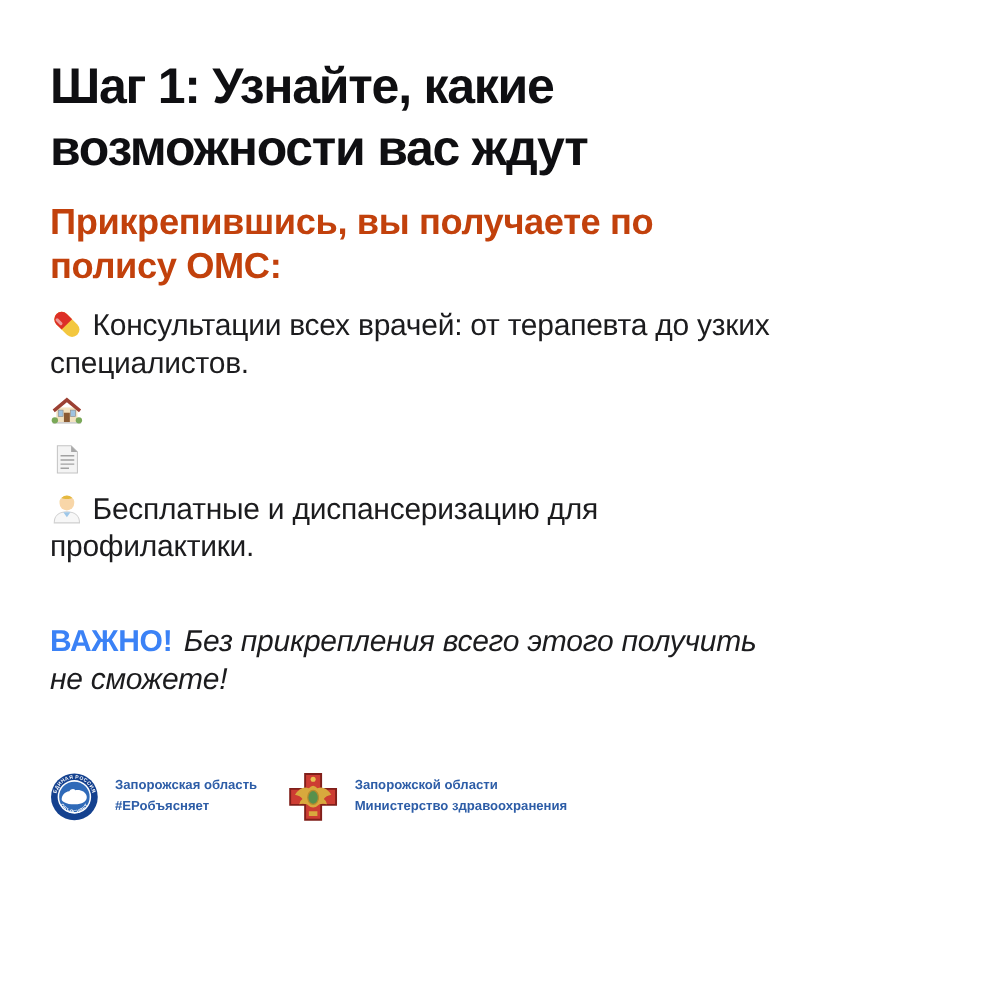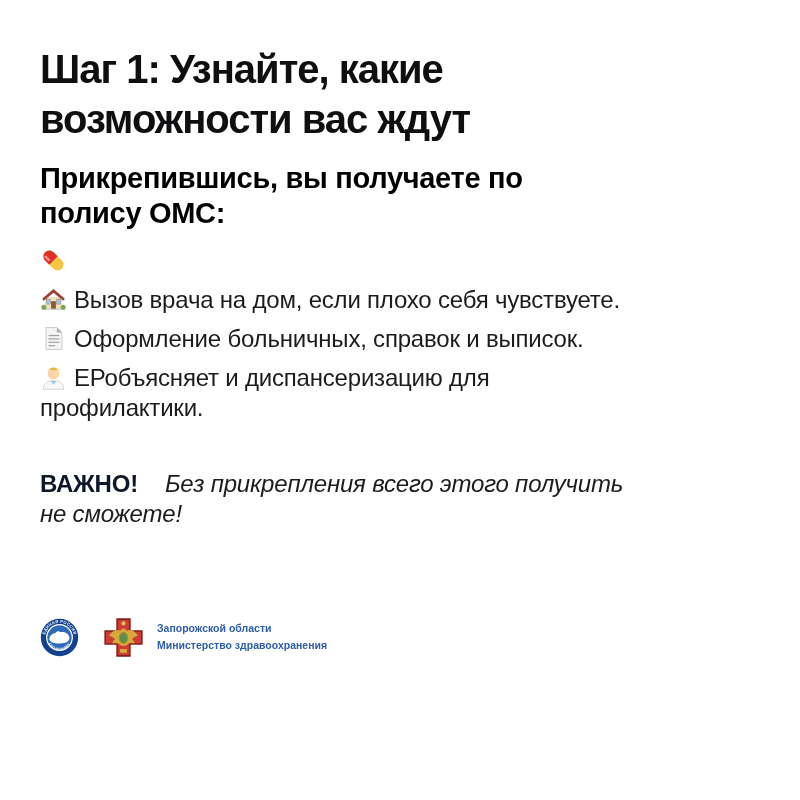--- a/index.html
+++ b/index.html
@@ -9,37 +9,37 @@
   .poster {
     position:relative; width:800px; height:676px;
     background:#ffffff; padding:44px 40px 0 40px; overflow:hidden;
   }
 
   .title {
     font-size:40px; font-weight:800; color:#0f0f12;
     line-height:1.25; letter-spacing:-1px; white-space:pre-line;
   }
   .subtitle {
-    margin-top:17px; font-size:29px; font-weight:800; color:#000000;
+    margin-top:17px; font-size:29px; font-weight:800; color:#c2410c;
     line-height:1.22; letter-spacing:-0.3px; white-space:pre-line;
   }
 
   .benefits { margin-top:14px; list-style:none; }
   .item {
     font-size:24px; color:#1c1c1e; line-height:1.25;
     margin-bottom:9px; letter-spacing:-0.2px; max-width:730px;
   }
   .item .txt { white-space:pre-line; }
   .icon { width:27px; height:27px; vertical-align:-5px; margin-right:7px; }
 
   .important {
     margin-top:46px; font-size:24px; line-height:1.25;
     color:#1c1c1e; letter-spacing:-0.2px; max-width:740px;
   }
-  .important .label { color:#0f172a; font-weight:800; margin-right:27px; }
+  .important .label { color:#3b82f6; font-weight:800; margin-right:9px; }
   .important .txt { white-space:pre-line;font-style:italic; }
 
   .footer {
     position:absolute; left:40px; bottom:18px;
     display:flex; align-items:center; gap:24px;
   }
   .brand { display:flex; align-items:center; gap:13px; }
   .brand-text { display:flex; flex-direction:column; gap:1px; }
   .brand-text span {
     font-size:10.5px; font-weight:700; color:#2d5da7; line-height:1.5;
@@ -60,56 +60,57 @@
 
   <ul class="benefits">
 
     <li class="item">
       <svg class="icon" viewBox="0 0 32 32" aria-hidden="true">
         <g transform="rotate(-45 16 16)">
           <rect x="9" y="2" width="14" height="28" rx="7" fill="#f3c73f"></rect>
           <path d="M9 9 a7 7 0 0 1 14 0 v7 H9 Z" fill="#dd2f27"></path>
           <rect x="11" y="5" width="3" height="8" rx="1.5" fill="#ffffff" opacity="0.5"></rect>
         </g>
-      </svg>
+      </svg><span class="txt">Консультации всех врачей: от терапевта до узких
+специалистов.</span>
     </li>
 
     <li class="item">
       <svg class="icon" viewBox="0 0 32 32" aria-hidden="true">
         <rect x="6" y="13" width="20" height="14.5" fill="#f3e2c0"></rect>
         <path d="M2.5 15 L16 3.5 L29.5 15 L27.5 17.5 L16 8 L4.5 17.5 Z" fill="#9c4033"></path>
         <rect x="13.2" y="18" width="5.6" height="9.5" fill="#8a5a33"></rect>
         <rect x="7.8" y="15.5" width="4.6" height="6" fill="#9fc3e0" stroke="#8a8a8a" stroke-width="0.6"></rect>
         <rect x="19.6" y="15.5" width="4.6" height="6" fill="#9fc3e0" stroke="#8a8a8a" stroke-width="0.6"></rect>
         <rect x="2.5" y="26.8" width="27" height="1.6" fill="#cfcfcf"></rect>
         <circle cx="4.6" cy="25.2" r="3" fill="#7aa858"></circle>
         <circle cx="27.4" cy="25.2" r="3" fill="#7aa858"></circle>
-      </svg><span class="txt">Вызов врача на дом, если плохо себя чувствуете.</span>
+      </svg>
     </li>
 
     <li class="item">
       <svg class="icon" viewBox="0 0 32 32" aria-hidden="true">
         <path d="M7 3 h13 l6 6 v20 H7 Z" fill="#f4f4f4" stroke="#c4c4c4" stroke-width="1"></path>
         <path d="M20 3 l6 6 h-6 Z" fill="#a8a8a8"></path>
         <g stroke="#a2a2a2" stroke-width="1.4">
           <line x1="10" y1="12.5" x2="23" y2="12.5"></line>
           <line x1="10" y1="16.5" x2="23" y2="16.5"></line>
           <line x1="10" y1="20.5" x2="23" y2="20.5"></line>
           <line x1="10" y1="24.5" x2="18" y2="24.5"></line>
         </g>
-      </svg><span class="txt">Оформление больничных, справок и выписок.</span>
+      </svg>
     </li>
 
     <li class="item">
       <svg class="icon" viewBox="0 0 32 32" aria-hidden="true">
         <path d="M4 30 c0 -7.5 5.5 -10.5 12 -10.5 c6.5 0 12 3 12 10.5 Z" fill="#f7f7f7" stroke="#d0d0d0" stroke-width="1"></path>
         <path d="M12.6 20 l3.4 4.6 l3.4 -4.6 Z" fill="#9ec7e8"></path>
         <circle cx="16" cy="11.2" r="7" fill="#f8d6a8"></circle>
         <path d="M9 11 a7 7 0 0 1 14 0 c0 -2.4 -0.8 -3.6 -2 -4.6 c-2.4 1.2 -7.6 1.2 -10 0 c-1.2 1 -2 2.2 -2 4.6 Z" fill="#e5b93f"></path>
-      </svg><span class="txt">ЕРобъясняет и диспансеризацию для
+      </svg><span class="txt">Бесплатные и диспансеризацию для
 профилактики.</span>
     </li>
 
 
   </ul>
 
   <p class="important">
     <strong class="label">ВАЖНО!</strong><span class="txt">Без прикрепления всего этого получить
 не сможете!</span>
   </p>
@@ -126,20 +127,24 @@
           <path id="arcT" d="M 6 24 A 18 18 0 0 1 42 24"></path>
           <path id="arcB" d="M 8 24 A 16 16 0 0 0 40 24"></path>
         </defs>
         <text font-size="5" font-weight="700" fill="#ffffff" letter-spacing="0.4" font-family="Liberation Sans, sans-serif">
           <textPath href="#arcT" startOffset="50%" text-anchor="middle">ЕДИНАЯ РОССИЯ</textPath>
         </text>
         <text font-size="4.6" font-weight="700" fill="#ffffff" letter-spacing="0.4" font-family="Liberation Sans, sans-serif">
           <textPath href="#arcB" startOffset="50%" text-anchor="middle">ОБЪЯСНЯЕТ</textPath>
         </text>
       </svg>
+      <div class="brand-text">
+        <span>Запорожская область</span>
+        <span>#ЕРобъясняет</span>
+      </div>
     </div>
 
     <div class="brand">
       <svg class="min-logo" viewBox="0 0 48 48" aria-hidden="true">
         <path d="M16.5 2.5 h15 v14 h14 v15 h-14 v14 h-15 v-14 h-14 v-15 h14 Z" fill="#cd3d33" stroke="#801f1a" stroke-width="1.8"></path>
         <path d="M7 22 q6 -9 13 -6 q4 -5 8 0 q7 -3 13 6 q-5 1 -7 4 q3 2 3 5 q-4 -1 -7 0 q-3 3 -6 3 q-3 0 -6 -3 q-4 -1 -7 0 q0 -3 3 -5 q-2 -3 -7 -4 Z" fill="#d8a93d"></path>
         <circle cx="24" cy="7.5" r="2.4" fill="#e7c14f"></circle>
         <ellipse cx="24" cy="24.5" rx="5" ry="6.5" fill="#58904c" stroke="#b98a2e" stroke-width="1.2"></ellipse>
         <path d="M20 37.5 h8 v4.5 h-8 Z" fill="#d8a93d"></path>
       </svg>

